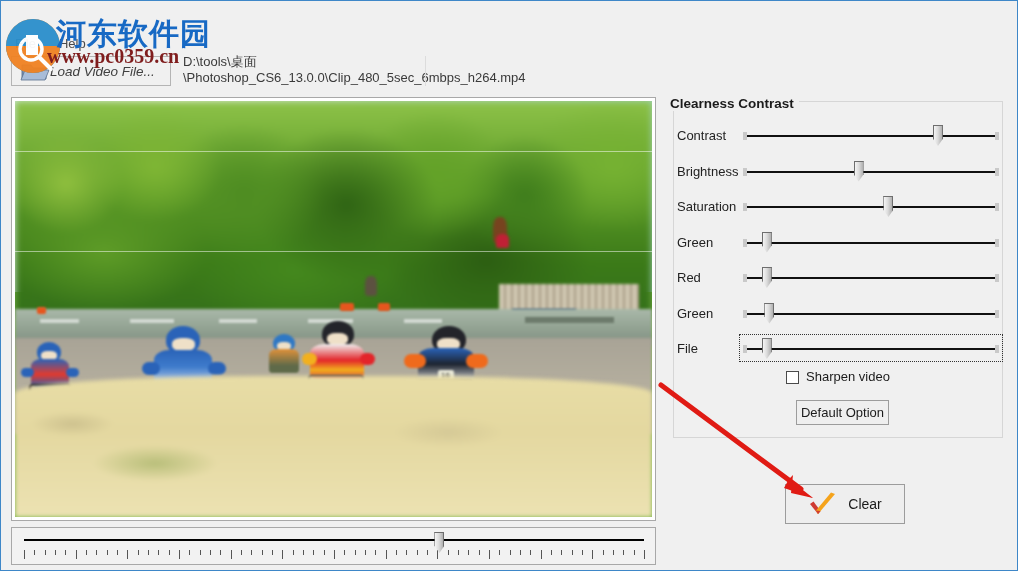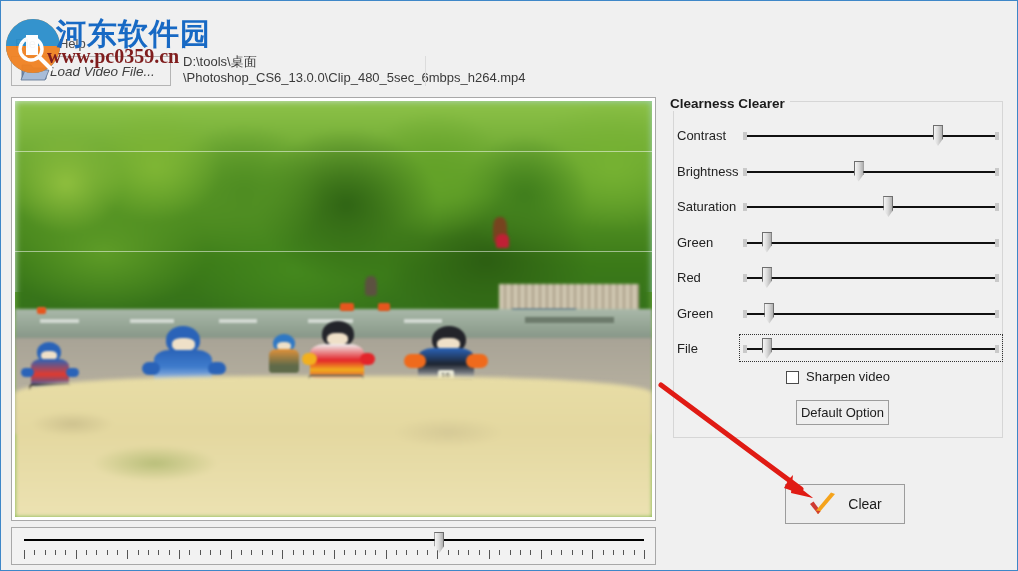--- a/index.html
+++ b/index.html
@@ -545,21 +545,21 @@
       <span class="check-glyph">
         <svg viewBox="0 0 30 24" width="30" height="24">
           <path d="M2 12 L10 22 L12.5 19 L5.5 9.5 Z" fill="#cf3b33"></path>
           <path d="M10 22 L27 2 L23 0.5 L8 18.5 Z" fill="#f5a31b"></path>
           <path d="M8 18.5 L12.5 19 L10 22 Z" fill="#cf3b33"></path>
         </svg>
       </span>
       <span class="clear-label">Clear</span>
     </div>
   </div>
-  <div class="group-title">Clearness Clearer</div>
+  <div class="group-title">Clearness Contrast</div>
 
   <svg class="arrow-svg" viewBox="0 0 200 145">
     <line x1="20" y1="14" x2="160" y2="118" stroke="#e01b14" stroke-width="5" stroke-linecap="round"></line>
     <path d="M172 127 L146 110 L152 104 L150 122 Z" fill="#e01b14"></path>
     <path d="M172 127 L148 108 L143 117 Z" fill="#e01b14"></path>
   </svg>
 
   <svg class="wm-logo" viewBox="0 0 58 58">
     <circle cx="29" cy="29" r="27" fill="#f08222"></circle>
     <path d="M29 2 A27 27 0 0 1 29 56 A27 27 0 0 1 29 2 Z" fill="#1f8fd6" opacity="0.95"></path>

